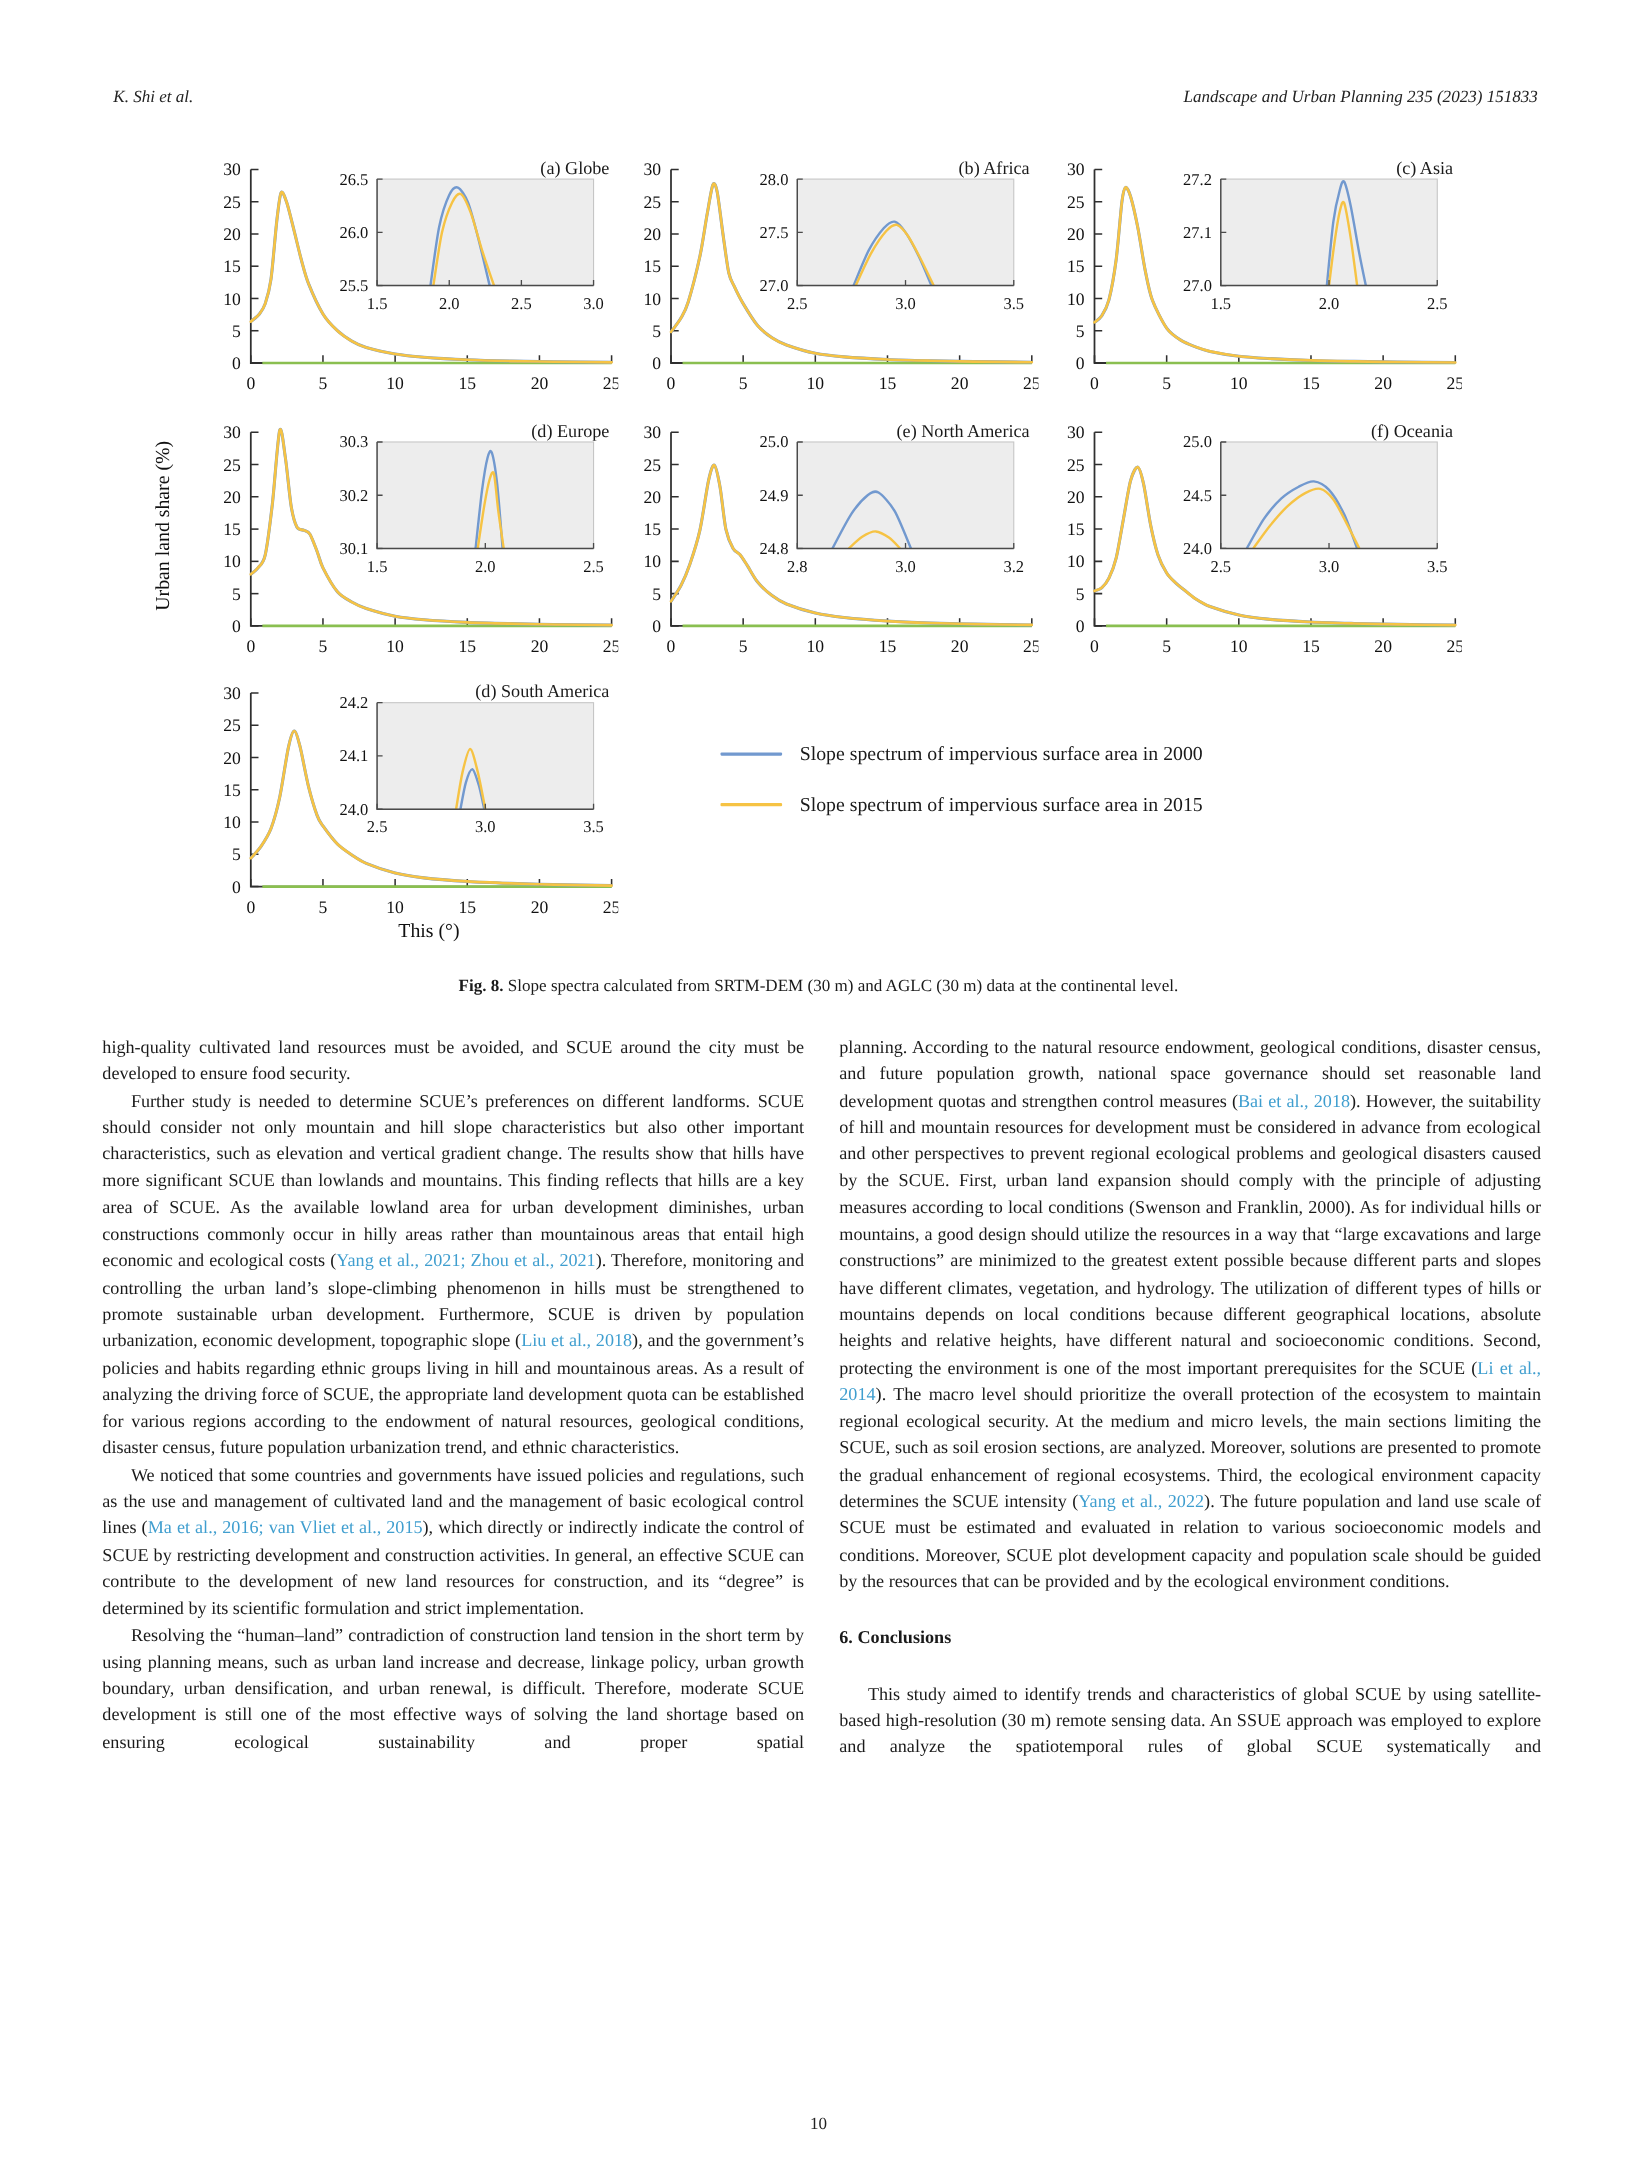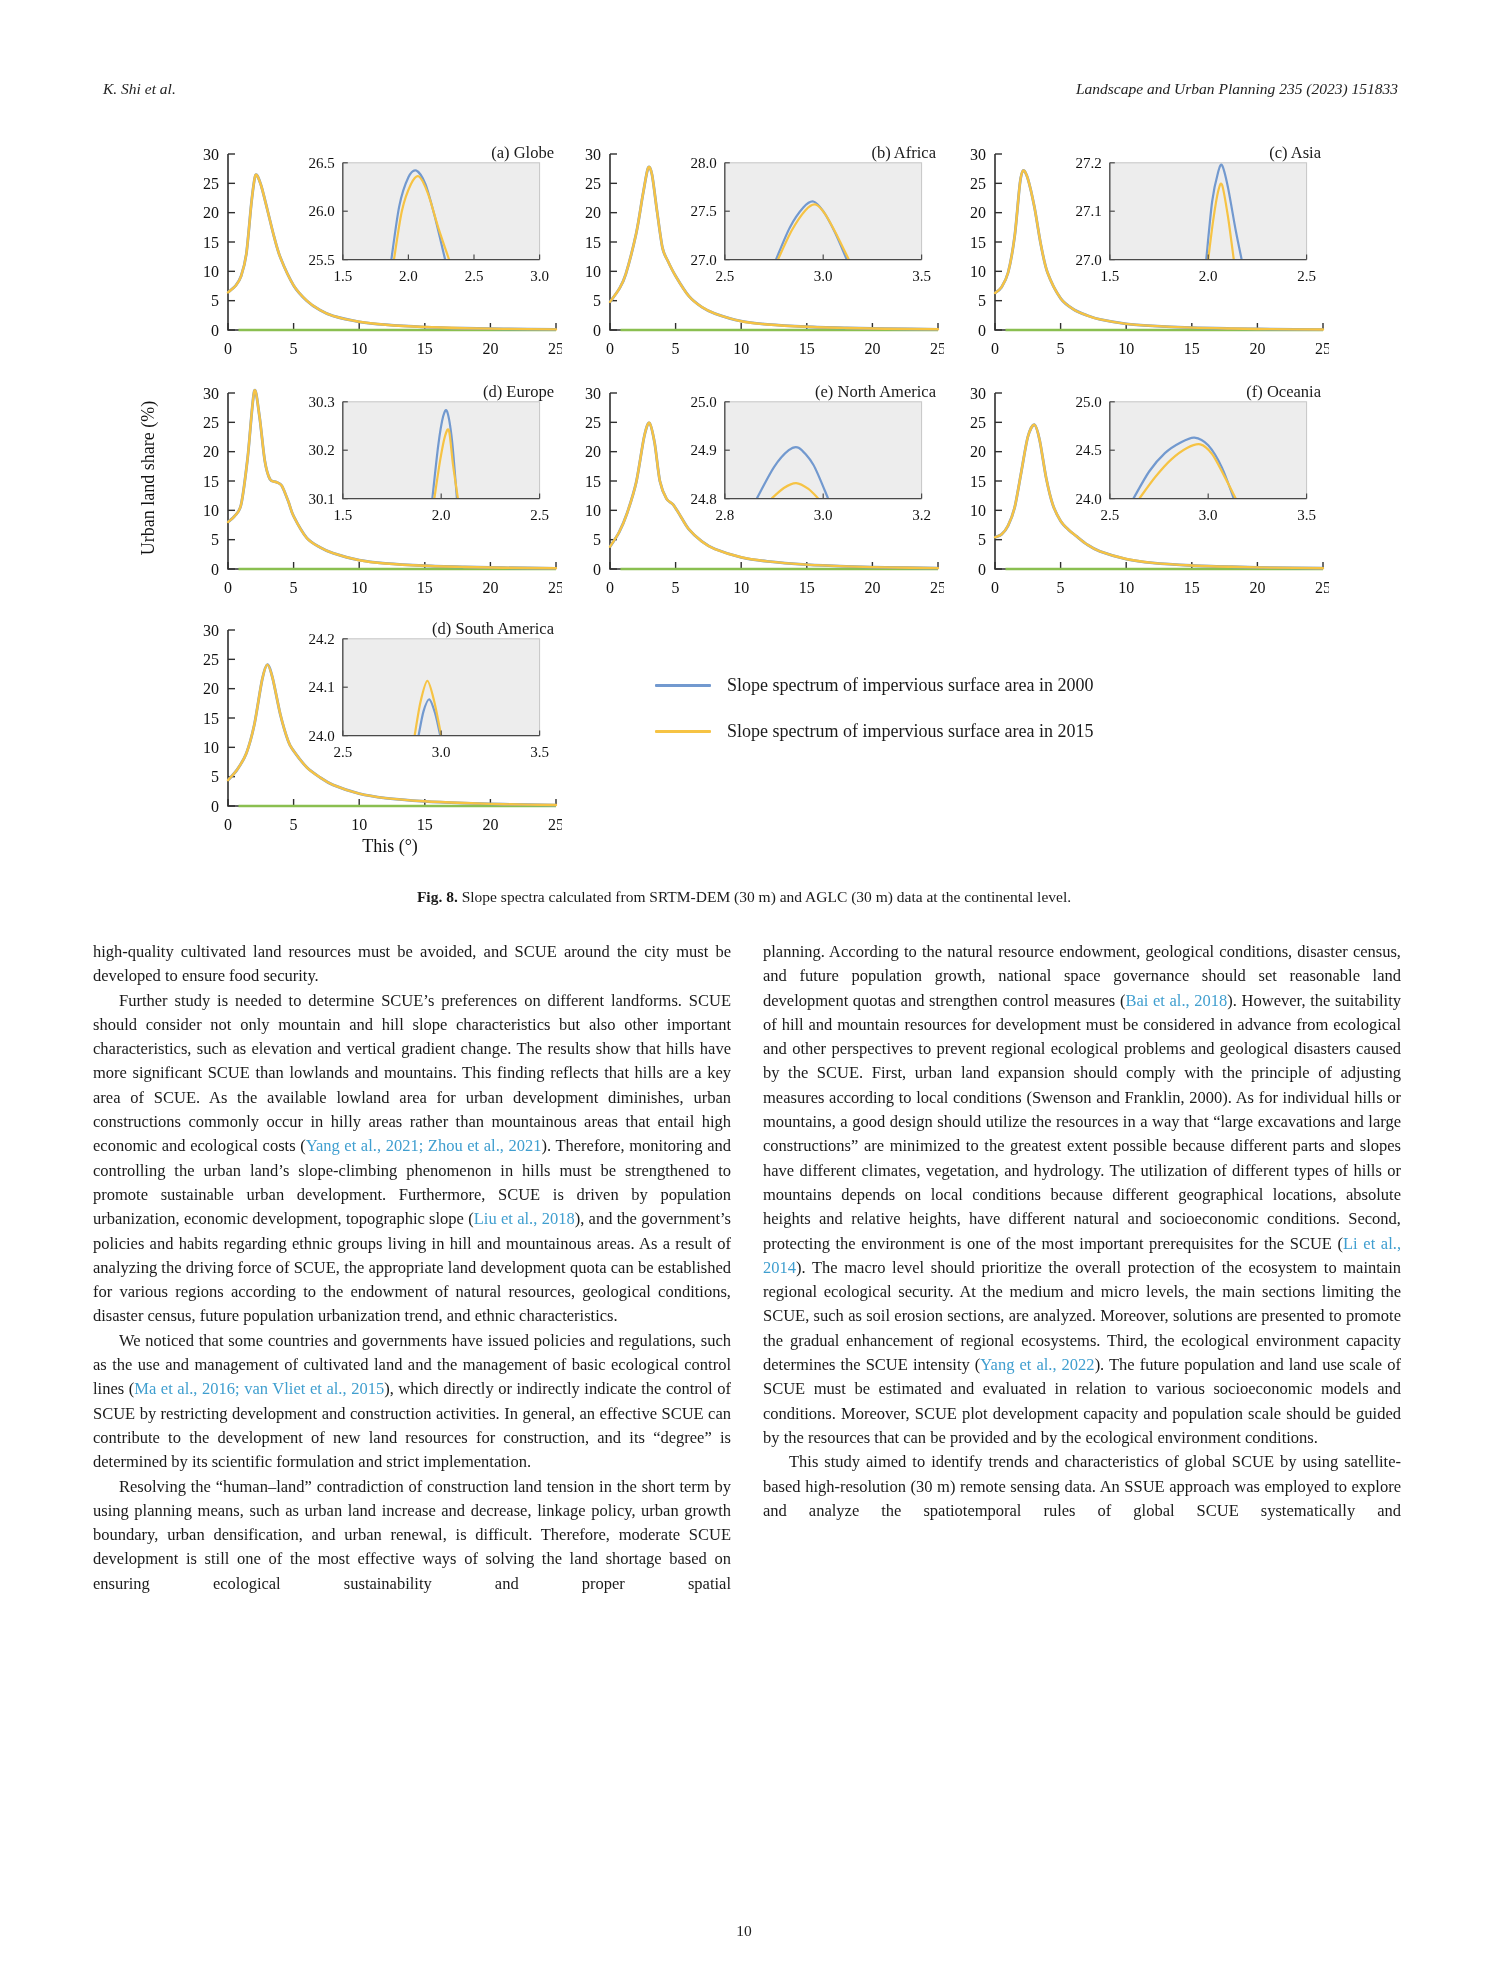--- a/index.html
+++ b/index.html
@@ -432,16 +432,17 @@
 </div>
 
 <div class="col col-left">
     <p class=""><span>high-quality cultivated land resources must be avoided, and SCUE around the city must be developed to ensure food security.</span></p>
     <p class="ind"><span>Further study is needed to determine SCUE’s preferences on different landforms. SCUE should consider not only mountain and hill slope characteristics but also other important characteristics, such as elevation and vertical gradient change. The results show that hills have more significant SCUE than lowlands and mountains. This finding reflects that hills are a key area of SCUE. As the available lowland area for urban development diminishes, urban constructions commonly occur in hilly areas rather than mountainous areas that entail high economic and ecological costs (</span><span class="cite">Yang et al., 2021; Zhou et al., 2021</span><span>). Therefore, monitoring and controlling the urban land’s slope-climbing phenomenon in hills must be strengthened to promote sustainable urban development. Furthermore, SCUE is driven by population urbanization, economic development, topographic slope (</span><span class="cite">Liu et al., 2018</span><span>), and the government’s policies and habits regarding ethnic groups living in hill and mountainous areas. As a result of analyzing the driving force of SCUE, the appropriate land development quota can be established for various regions according to the endowment of natural resources, geological conditions, disaster census, future population urbanization trend, and ethnic characteristics.</span></p>
     <p class="ind"><span>We noticed that some countries and governments have issued policies and regulations, such as the use and management of cultivated land and the management of basic ecological control lines (</span><span class="cite">Ma et al., 2016; van Vliet et al., 2015</span><span>), which directly or indirectly indicate the control of SCUE by restricting development and construction activities. In general, an effective SCUE can contribute to the development of new land resources for construction, and its “degree” is determined by its scientific formulation and strict implementation.</span></p>
     <p class="ind stretch"><span>Resolving the “human–land” contradiction of construction land tension in the short term by using planning means, such as urban land increase and decrease, linkage policy, urban growth boundary, urban densification, and urban renewal, is difficult. Therefore, moderate SCUE development is still one of the most effective ways of solving the land shortage based on ensuring ecological sustainability and proper spatial</span></p>
   </div>
 <div class="col col-right">
     <p class=""><span>planning. According to the natural resource endowment, geological conditions, disaster census, and future population growth, national space governance should set reasonable land development quotas and strengthen control measures (</span><span class="cite">Bai et al., 2018</span><span>). However, the suitability of hill and mountain resources for development must be considered in advance from ecological and other perspectives to prevent regional ecological problems and geological disasters caused by the SCUE. First, urban land expansion should comply with the principle of adjusting measures according to local conditions (Swenson and Franklin, 2000). As for individual hills or mountains, a good design should utilize the resources in a way that “large excavations and large constructions” are minimized to the greatest extent possible because different parts and slopes have different climates, vegetation, and hydrology. The utilization of different types of hills or mountains depends on local conditions because different geographical locations, absolute heights and relative heights, have different natural and socioeconomic conditions. Second, protecting the environment is one of the most important prerequisites for the SCUE (</span><span class="cite">Li et al., 2014</span><span>). The macro level should prioritize the overall protection of the ecosystem to maintain regional ecological security. At the medium and micro levels, the main sections limiting the SCUE, such as soil erosion sections, are analyzed. Moreover, solutions are presented to promote the gradual enhancement of regional ecosystems. Third, the ecological environment capacity determines the SCUE intensity (</span><span class="cite">Yang et al., 2022</span><span>). The future population and land use scale of SCUE must be estimated and evaluated in relation to various socioeconomic models and conditions. Moreover, SCUE plot development capacity and population scale should be guided by the resources that can be provided and by the ecological environment conditions.</span></p>
+    <h3>6. Conclusions</h3>
     <p class="ind stretch"><span>This study aimed to identify trends and characteristics of global SCUE by using satellite-based high-resolution (30 m) remote sensing data. An SSUE approach was employed to explore and analyze the spatiotemporal rules of global SCUE systematically and</span></p>
   </div>
 
 <div class="pagenum">10</div>
 
 </body></html>

